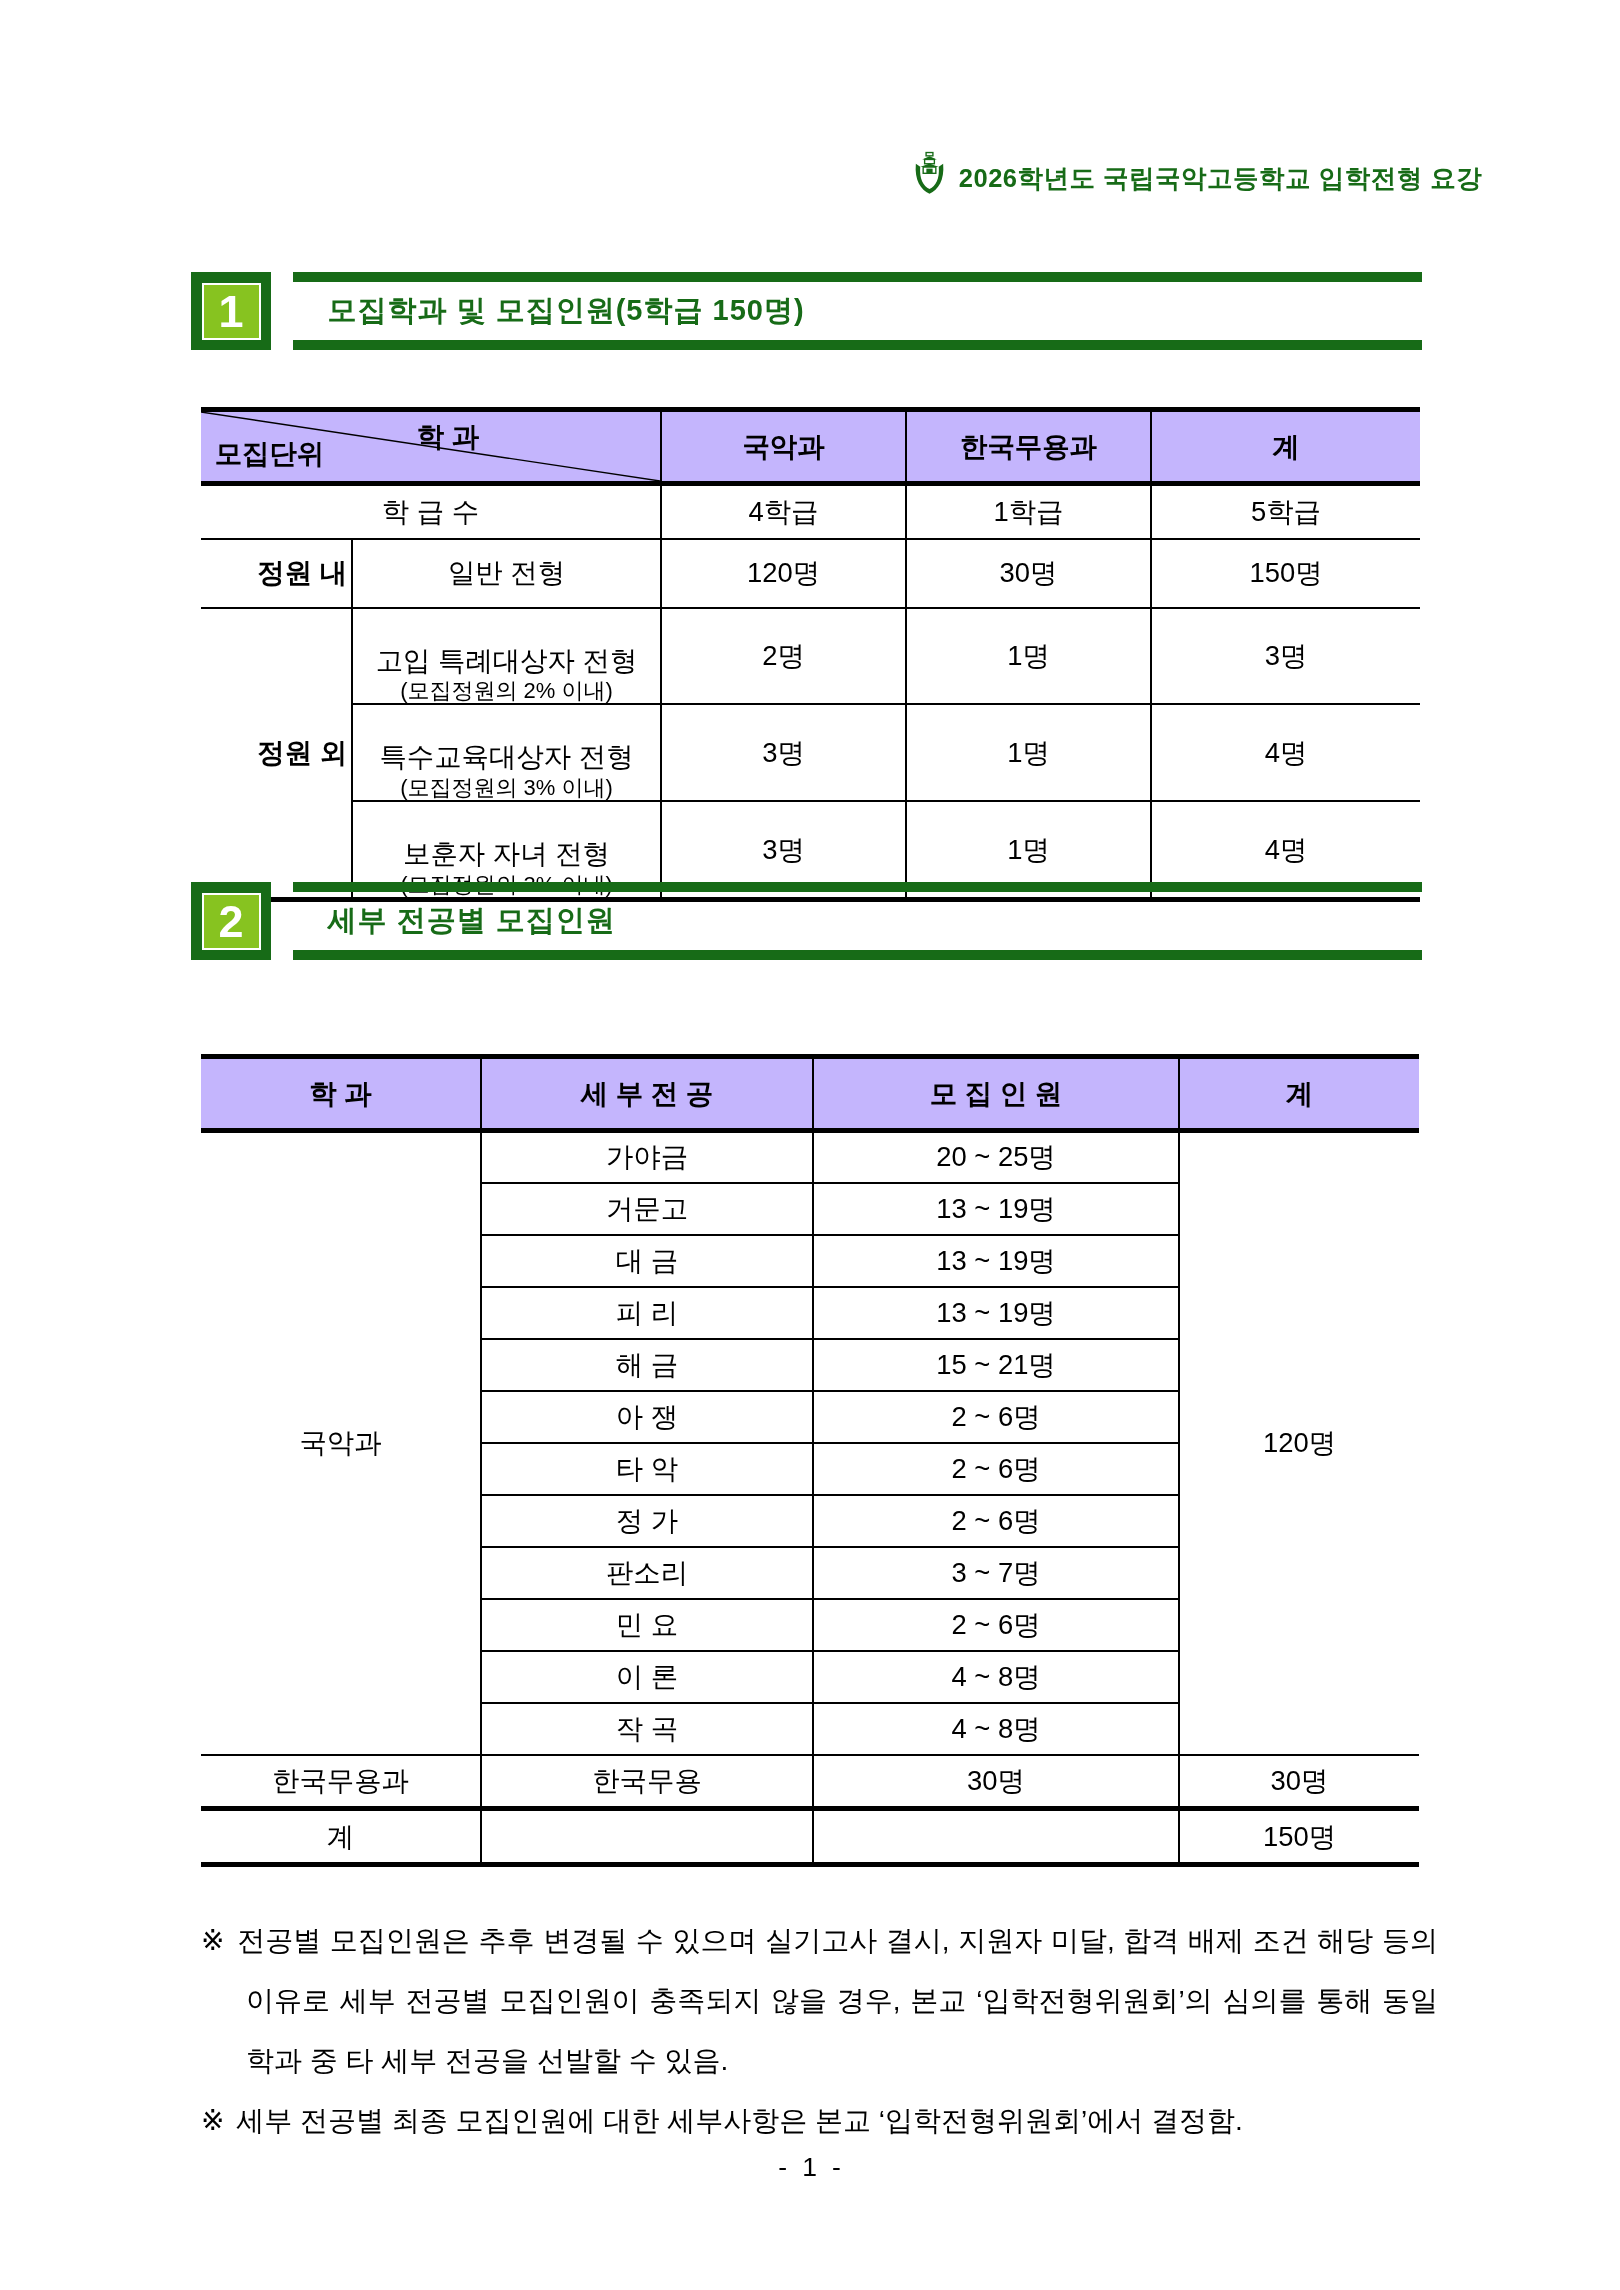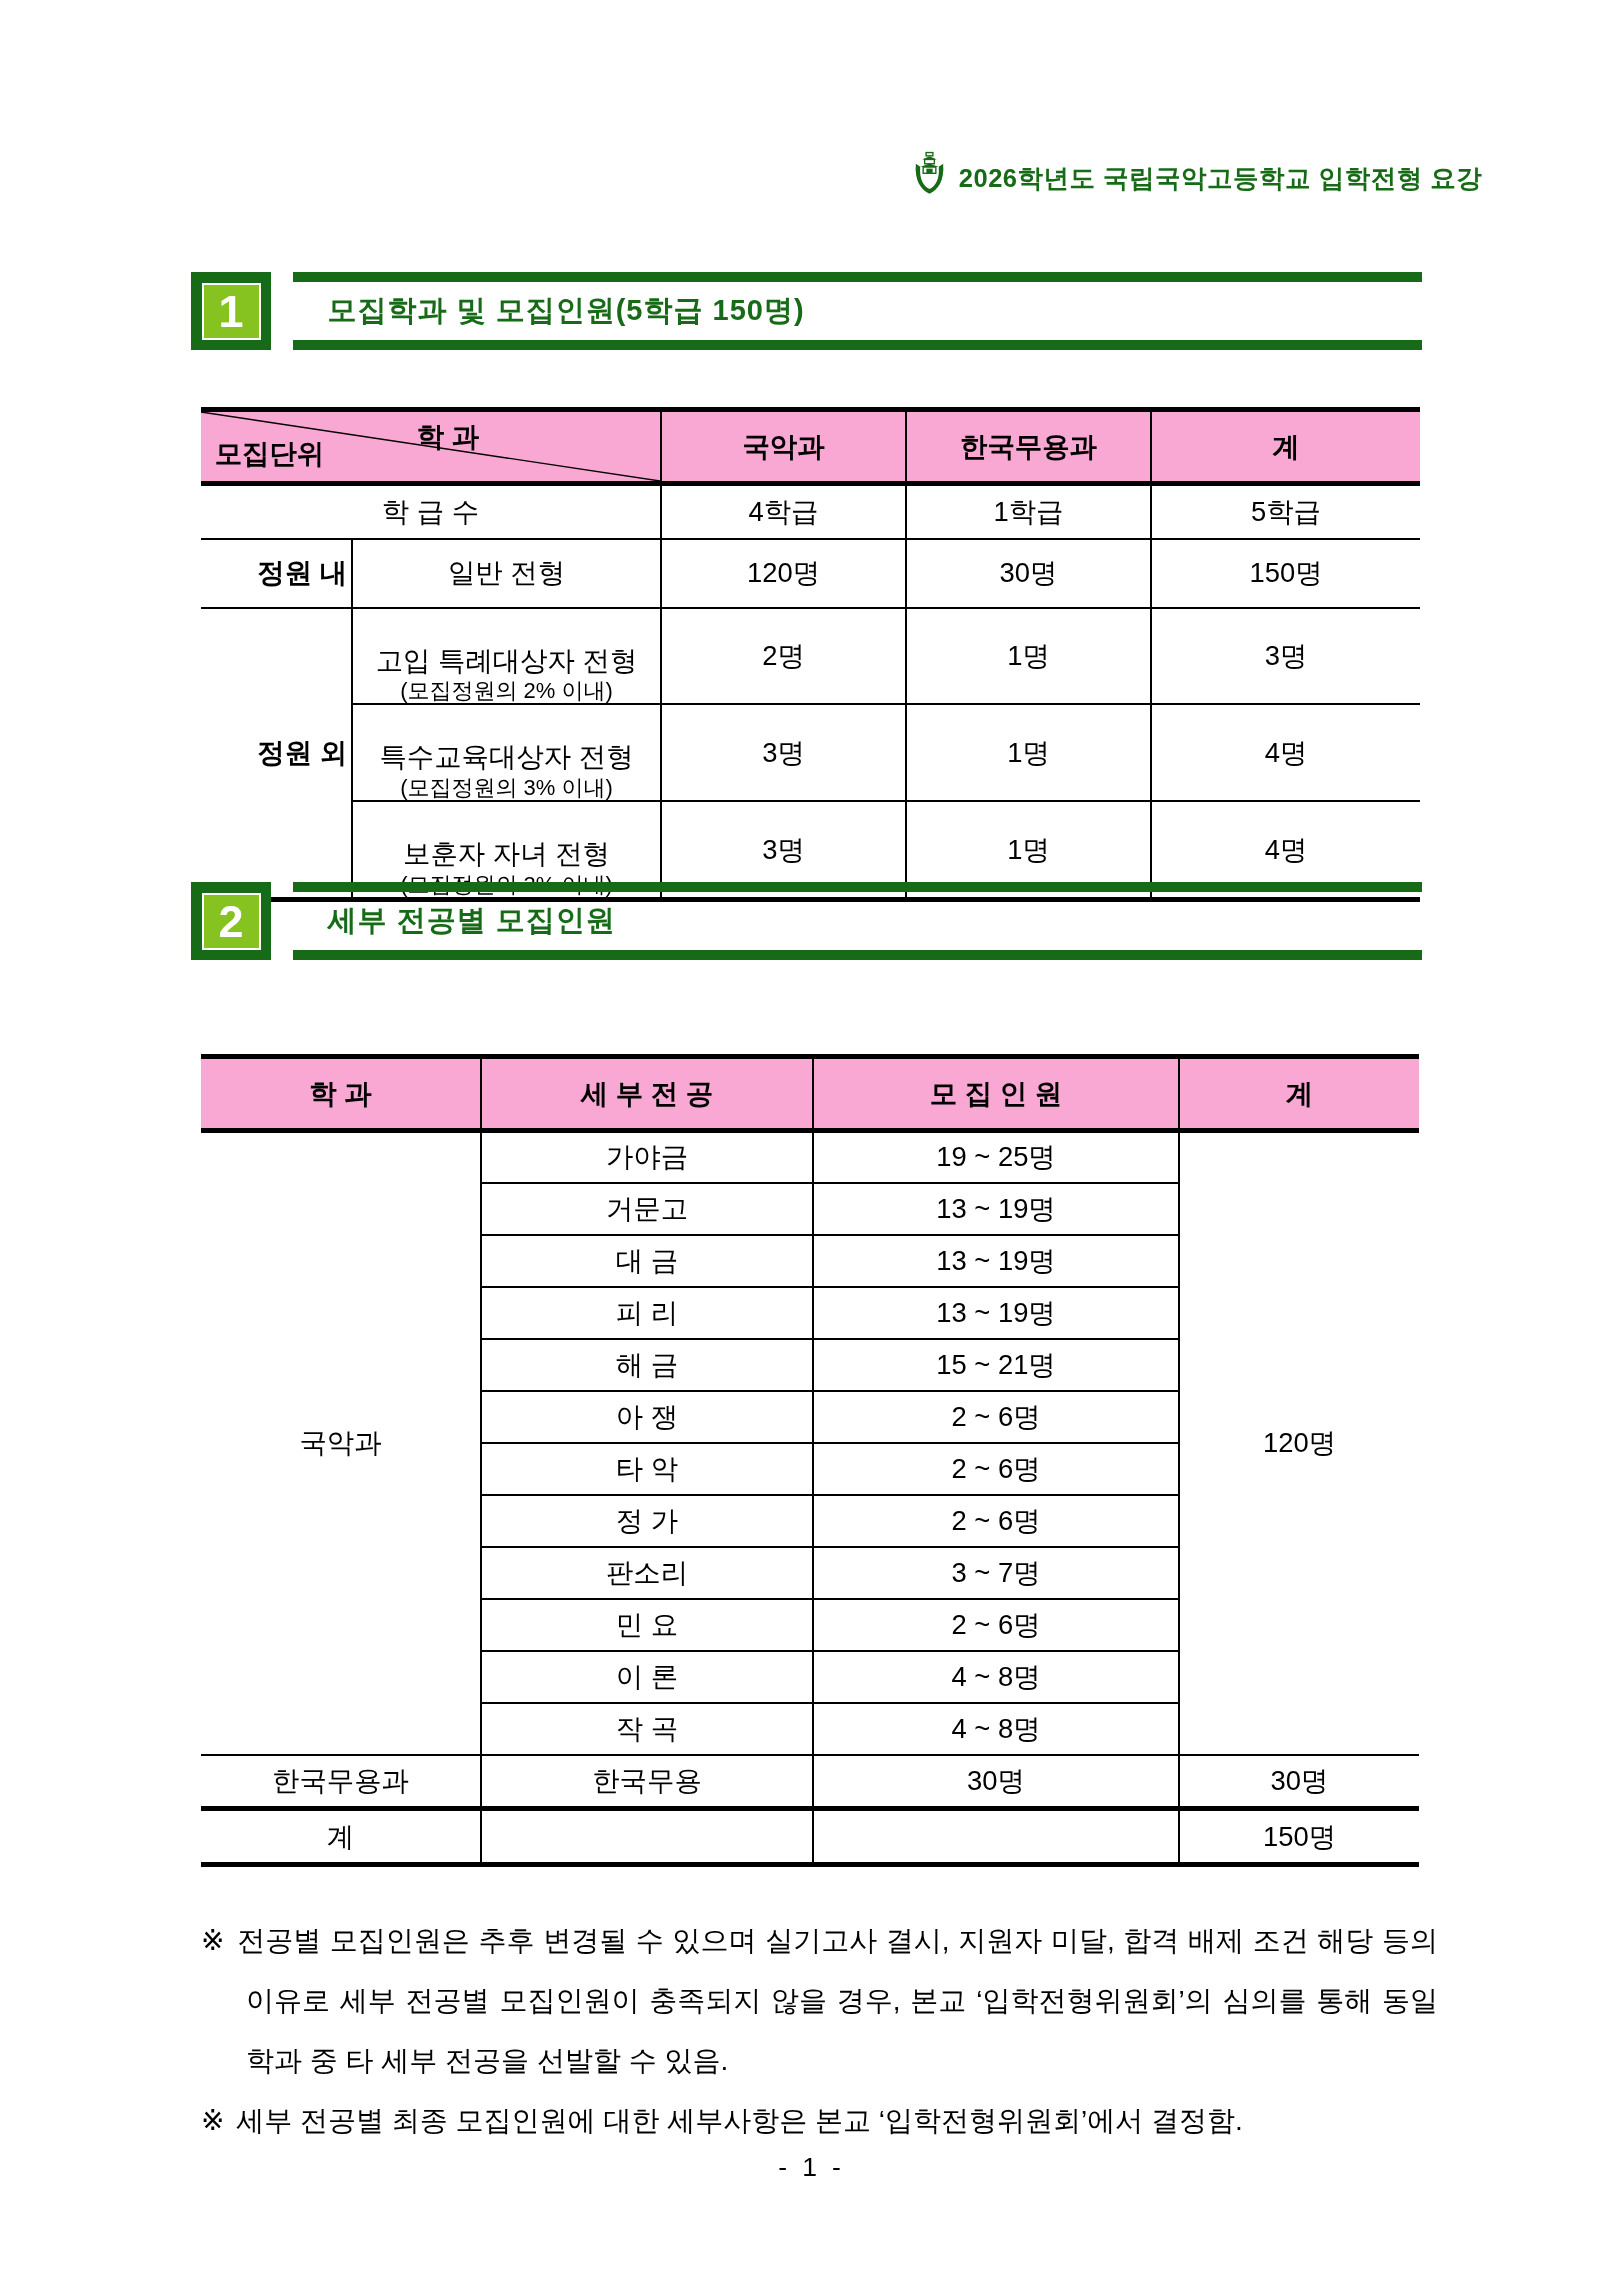--- a/index.html
+++ b/index.html
@@ -25,21 +25,21 @@
   #section1{top:272px;}
   #section2{top:882px;}
 
   
   table{border-collapse:collapse;table-layout:fixed;position:absolute;left:201px;
     border-top:5.9px solid #000;border-bottom:5.9px solid #000;}
   td,th{border:2px solid #000;text-align:center;vertical-align:middle;font-size:27.4px;font-weight:normal;
     padding:0 3.9px;box-sizing:border-box;}
   td:first-child,th:first-child{border-left:none;}
   td:last-child,th:last-child{border-right:none;}
-  thead th,thead td{background:#f9a8d4;border-top:5.9px solid #000;border-bottom:5.9px solid #000;font-weight:bold;}
+  thead th,thead td{background:#c4b5fd;border-top:5.9px solid #000;border-bottom:5.9px solid #000;font-weight:bold;}
   .grp{font-weight:bold;text-align:right;}
   .sub{font-size:22px;line-height:1.15;margin-top:2px;}
   .lbl{line-height:1.15;margin-top:36px;}
   .h53{height:52px;} .h55{height:54px;} .h56{height:55px;} .h57{height:56px;}
   .h70{height:69px;} .h72{height:71px;} .h76{height:74px;}
 
   #table1{top:407px;width:1218px;}
   #table2{top:1054px;width:1218px;}
   #table2 .trow td{border-top:5.9px solid #000;}
 
@@ -178,21 +178,21 @@
         <th>학    과</th>
         <th>세 부 전 공</th>
         <th>모 집 인 원</th>
         <th>계</th>
       </tr>
     </thead>
     <tbody>
       <tr class="h53">
         <td rowspan="12">국악과</td>
         <td>가야금</td>
-        <td>19 ~ 25명</td>
+        <td>20 ~ 25명</td>
         <td rowspan="12">120명</td>
       </tr>
       <tr class="h53">
         <td>거문고</td>
         <td>13 ~ 19명</td>
       </tr>
       <tr class="h53">
         <td>대  금</td>
         <td>13 ~ 19명</td>
       </tr>

